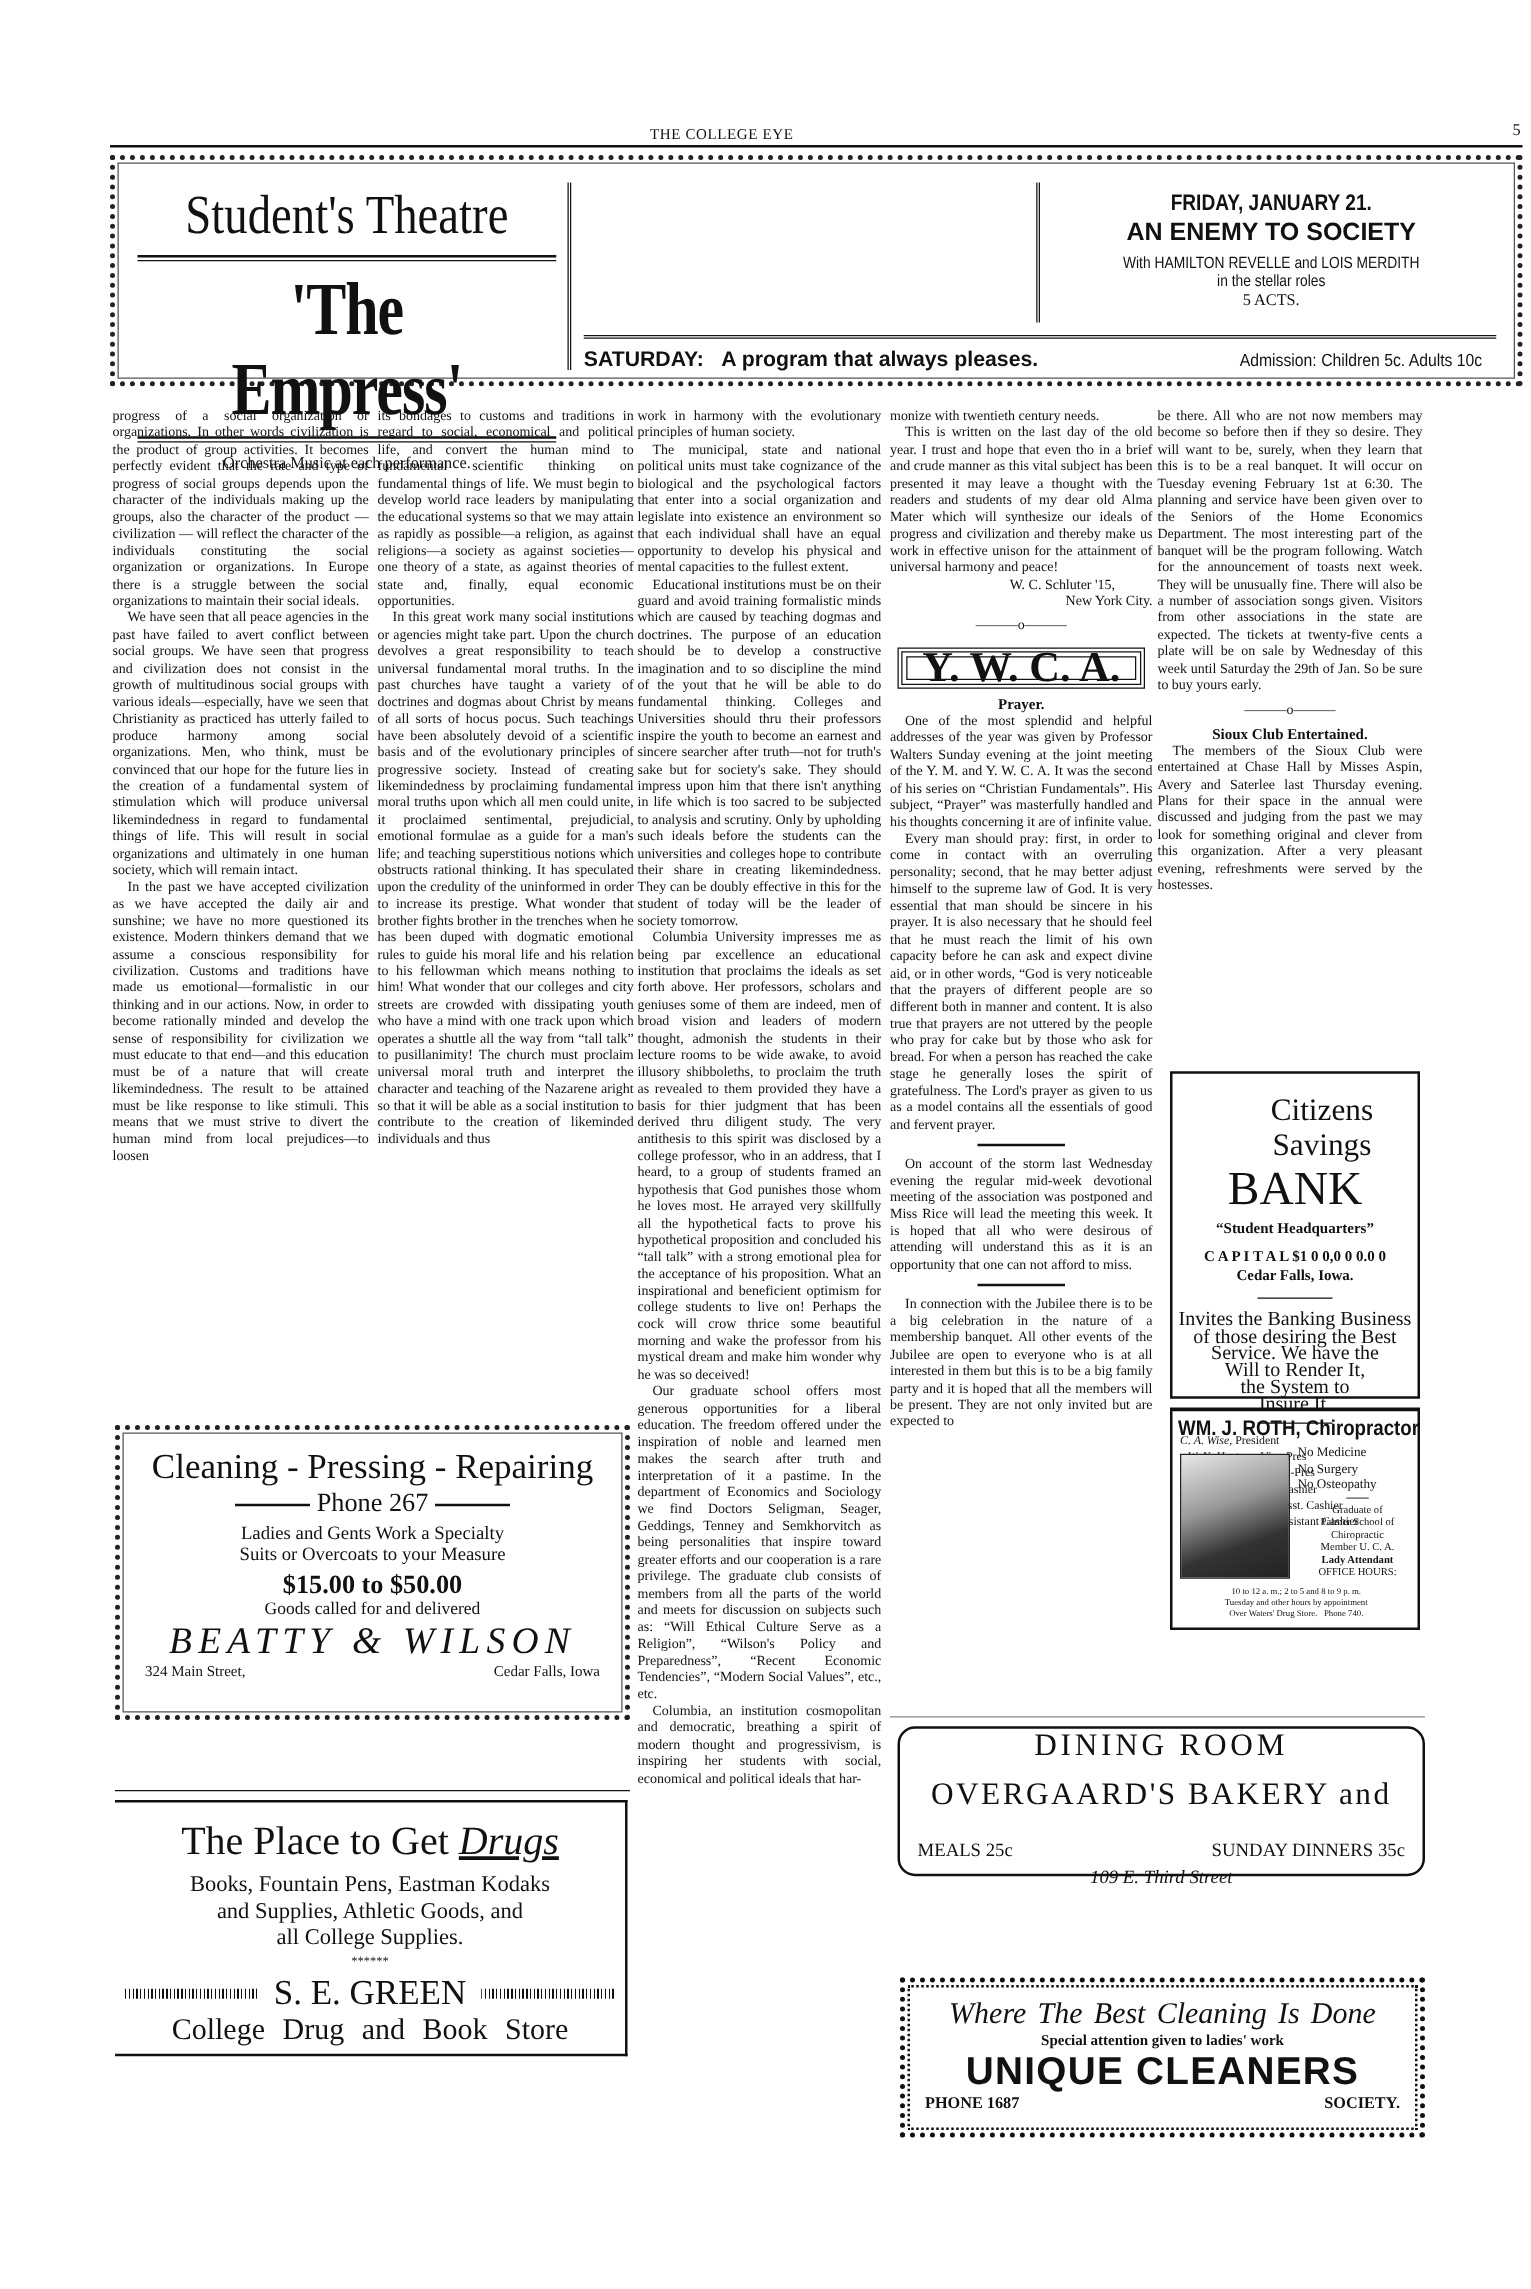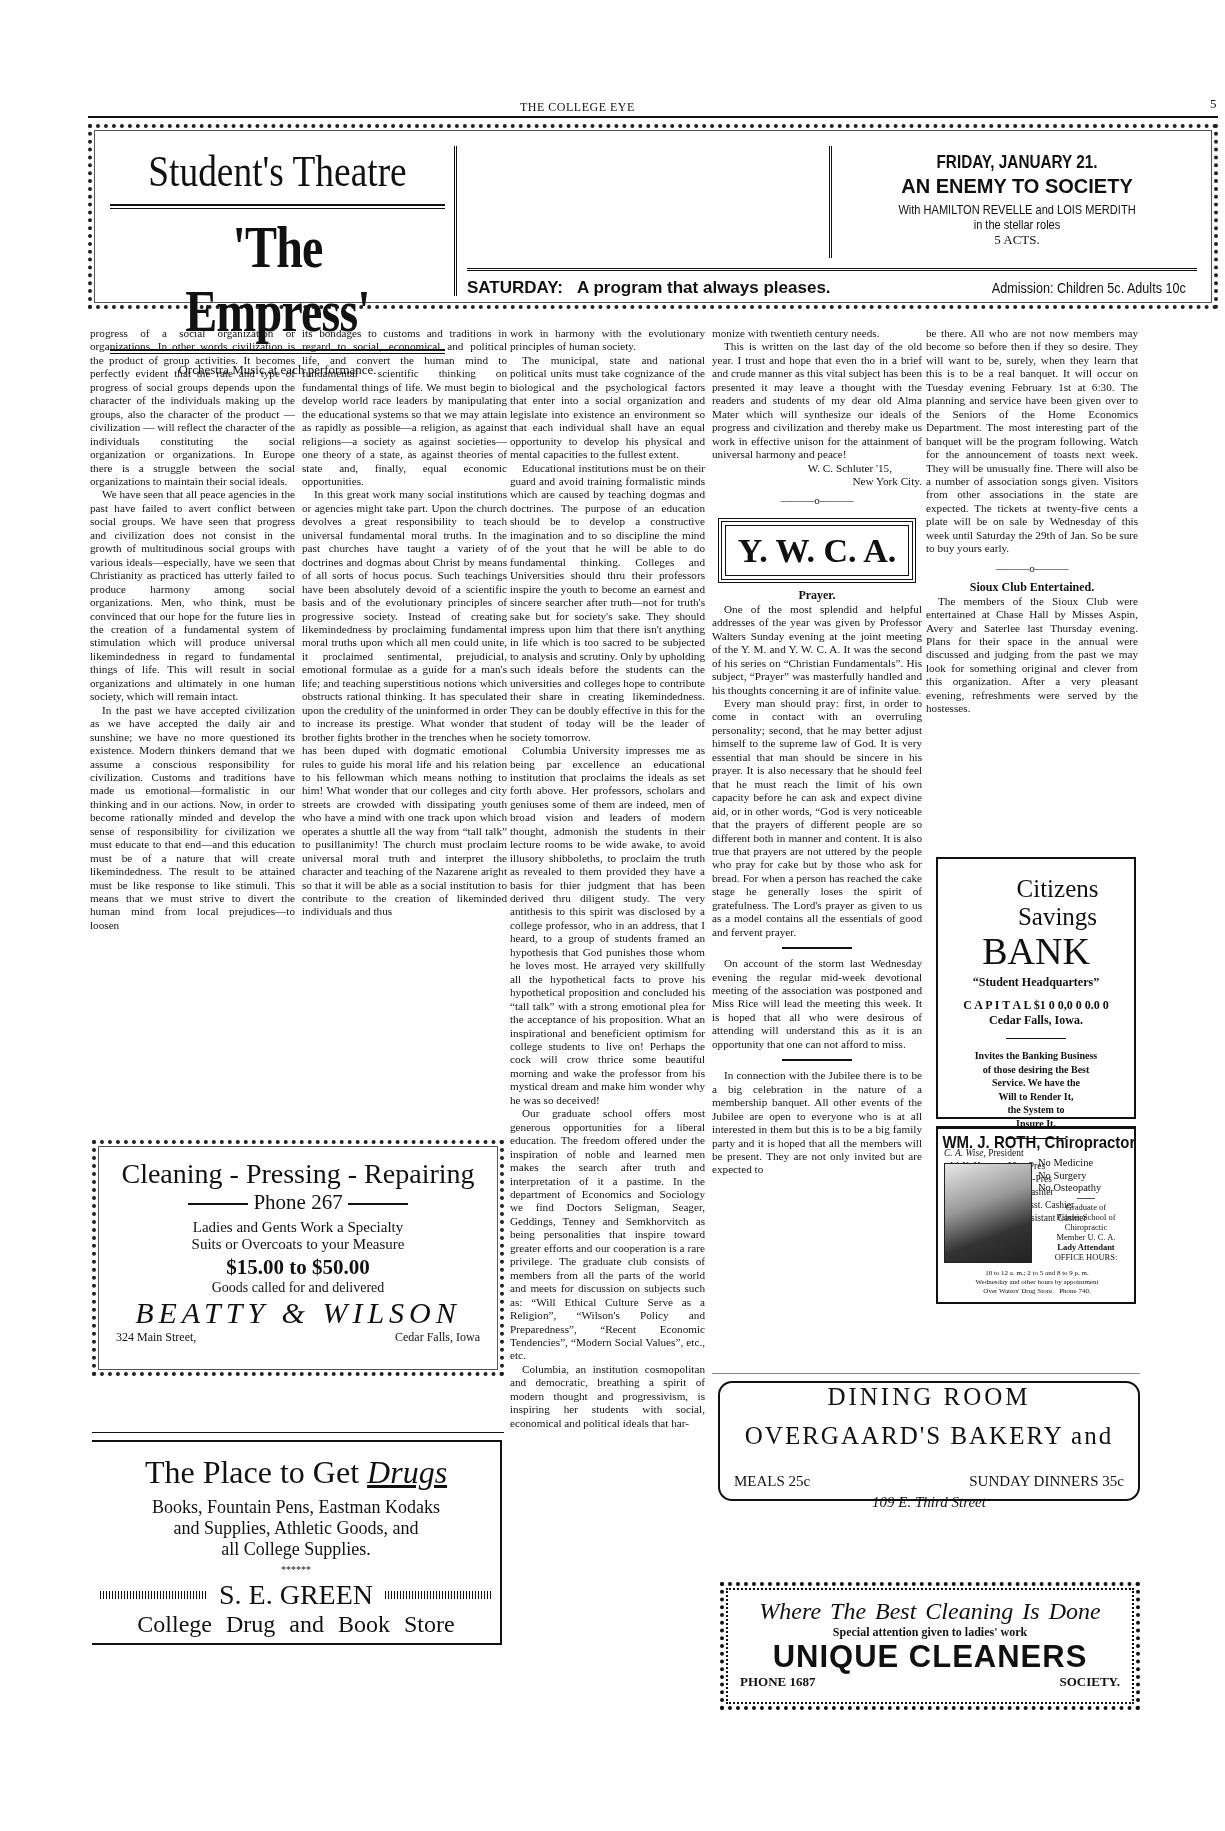--- a/index.html
+++ b/index.html
@@ -28,21 +28,21 @@
   .col p { text-indent: 12px; }
   .col p.noind { text-indent: 0; }
   .c1 { left: 90px; top: 327px; width: 205px; }
   .c2 { left: 302px; top: 327px; width: 205px; }
   .c3 { left: 510px; top: 327px; width: 195px; }
   .c4 { left: 712px; top: 327px; width: 210px; }
   .c5 { left: 926px; top: 327px; width: 212px; }
   .cen { text-align: center; text-indent: 0 !important; }
   .sep { text-align: center; margin: 6px 0; letter-spacing: 0; }
 
-  .ywca { border: 4px double #111; margin: 10px 6px 6px; padding: 22px 0; text-align: center; font-size: 34px; font-weight: bold; position: relative; }
+  .ywca { border: 4px double #111; margin: 10px 6px 6px; padding: 6px 0; text-align: center; font-size: 34px; font-weight: bold; position: relative; }
   .ywca:before { content: ""; position: absolute; inset: 3px; border: 1px solid #111; }
 
   .ad-cleaning { left: 92px; top: 1140px; width: 412px; height: 236px; text-align: center; font-family: "Liberation Serif", serif; }
   .ad-drugs { left: 92px; top: 1440px; width: 410px; height: 205px; border: 2px solid #111; border-left: none; text-align: center; }
   .bank { left: 936px; top: 857px; width: 200px; height: 262px; border: 2px solid #111; text-align: center; }
   .roth { left: 936px; top: 1126px; width: 200px; height: 178px; border: 2px solid #111; border-top-width: 3px; }
   .bakery { left: 718px; top: 1381px; width: 422px; height: 120px; border: 2px solid #111; border-radius: 14px; }
   .unique { left: 720px; top: 1582px; width: 420px; height: 128px; border: 4px dotted #111; outline: 2px dotted #111; outline-offset: -8px; }
   .photo { background: linear-gradient(160deg,#e8e8e8 0%,#999 40%,#333 70%,#222 100%); border: 1px solid #222; }
 </style>
@@ -160,21 +160,21 @@
 <div class="abs bank">
   <div style="font-size:25px;margin-top:16px;padding-left:43px;">Citizens Savings</div>
   <div style="font-size:38px;line-height:40px;">BANK</div>
   <div style="font-size:12px;font-weight:bold;margin-top:4px;">“Student Headquarters”</div>
   <div style="font-size:12px;font-weight:bold;margin-top:8px;">
     <span>C A P I T A L</span>
     <span>$1 0 0,0 0 0.0 0</span>
   </div>
   <div style="font-size:12px;font-weight:bold;">Cedar Falls, Iowa.</div>
   <div style="width:60px;margin:10px auto;border-top:1px solid #111;"></div>
-  <div style="font-size:10px;font-weight:bold;line-height:13.5px;text-align:center;">
+  <div style="font-size:16px;font-weight:normal;line-height:13.5px;text-align:center;">
     <div>Invites the Banking Business</div>
     <div>of those desiring the Best</div>
     <div>Service. We have the</div>
     <div>Will to Render It,</div>
     <div>the System to</div>
     <div>Insure It.</div>
   </div>
   <div style="width:60px;margin:8px auto;border-top:1px solid #111;"></div>
   <div style="font-size:9.5px;text-align:left;padding-left:6px;line-height:13px;">
     <div style="padding-left:0px;"><i>C. A. Wise,</i> <span>President</span></div>
@@ -198,21 +198,21 @@
       <div>Graduate of</div>
       <div>Palmer School of</div>
       <div>Chiropractic</div>
       <div>Member U. C. A.</div>
       <div style="font-weight:bold;">Lady Attendant</div>
       <div>OFFICE HOURS:</div>
     </div>
   </div>
   <div class="abs" style="left:4px;top:140px;width:190px;font-size:7px;text-align:center;line-height:9px;">
     <div>10 to 12 a. m.; 2 to 5 and 8 to 9 p. m.</div>
-    <div>Wednesday and other hours by appointment</div>
+    <div>Tuesday and other hours by appointment</div>
     <div><span>Over Waters' Drug Store.</span> &nbsp; <span>Phone 740.</span></div>
   </div>
 </div>
 
 <div class="abs" style="left:712px;top:1373px;width:428px;border-top:1px solid #888;"></div>
 <div class="abs bakery">
   <div style="text-align:center;font-size:25px;letter-spacing:3px;line-height:27px;">DINING ROOM</div>
   <div style="text-align:center;font-size:25px;letter-spacing:2px;line-height:27px;margin-top:12px;">OVERGAARD'S BAKERY and</div>
   <div style="display:flex;justify-content:space-between;padding:0 14px;font-size:15px;margin-top:24px;">
     <span>MEALS 25c</span>

